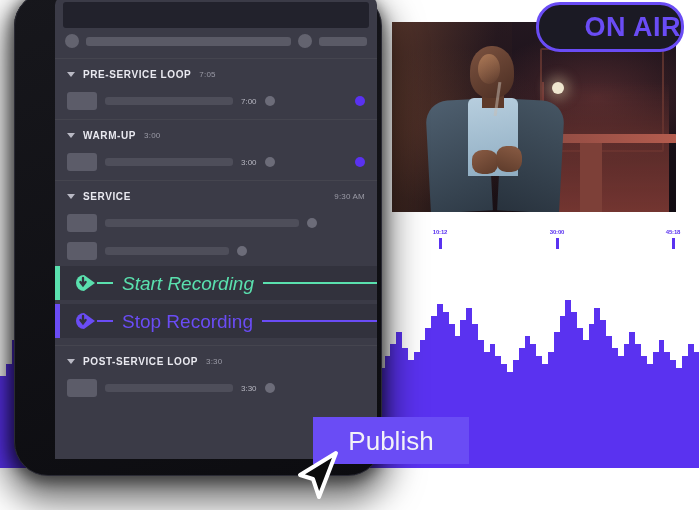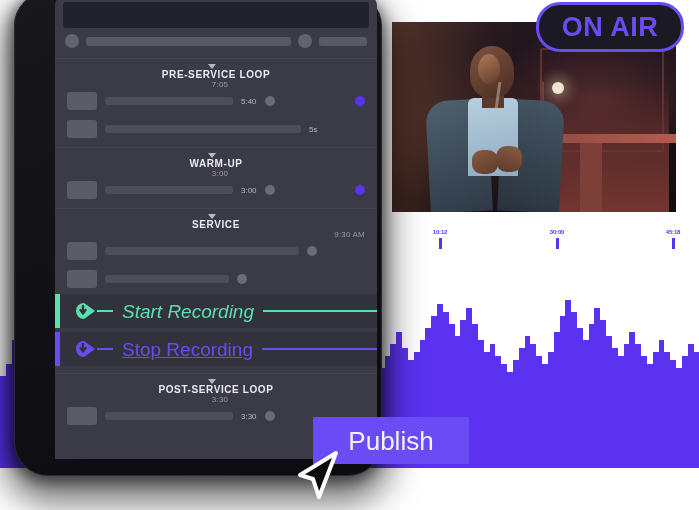--- a/index.html
+++ b/index.html
@@ -55,21 +55,21 @@
     background:linear-gradient(200deg,#465664,#28323d);border-radius:6px 22px 0 0;transform:rotate(3deg);}
   .p-handL{position:absolute;left:52px;top:104px;width:26px;height:24px;border-radius:40%;
     background:linear-gradient(150deg,#8a5c44,#5c3a2a);}
   .p-handR{position:absolute;left:76px;top:100px;width:26px;height:26px;border-radius:40%;
     background:linear-gradient(200deg,#8a5c44,#5c3a2a);}
   .p-mic{position:absolute;left:76px;top:36px;width:3px;height:34px;background:rgba(200,190,180,.5);transform:rotate(8deg);}
 
   
   .on-air{position:absolute;left:536px;top:2px;width:142px;height:44px;
     background:#1b1a24;border:3px solid #6a4cf5;border-radius:24px;
-    display:flex;align-items:center;justify-content:center;}
+    display:flex;align-items:center;justify-content:flex-end;}
   .on-air span{font-size:27px;font-weight:bold;color:#6a4cf5;letter-spacing:0.5px;line-height:1;}
 
   
   .device-shadow{position:absolute;left:14px;top:-8px;width:366px;height:482px;
     border-radius:34px;background:#0a0a0d;
     box-shadow:0 18px 34px 10px rgba(0,0,0,.55), 0 4px 14px 4px rgba(0,0,0,.5);}
   .device-body{position:absolute;left:14px;top:-8px;width:366px;height:482px;
     border-radius:34px;background:linear-gradient(160deg,#17171c,#0c0c10);
     border:1px solid #2a2a34;}
   .device-screen{position:absolute;left:40px;top:4px;width:322px;height:462px;
@@ -78,21 +78,21 @@
   
   .app-topbar{height:26px;background:#22222c;margin:5px 8px 0 8px;border-radius:3px;}
   .app-toolbar{height:26px;display:flex;align-items:center;gap:7px;padding:0 10px;}
   .tb-dot{width:14px;height:14px;border-radius:50%;background:#63636f;flex:0 0 auto;}
   .tb-bar{height:9px;border-radius:3px;background:#5a5a66;}
   .tb-bar.long{flex:1 1 auto;}
   .tb-bar.short{width:48px;flex:0 0 auto;}
   .app-divider{height:1px;background:#45454f;margin-top:4px;}
 
   
-  .section-head{display:flex;align-items:center;height:20px;padding:0 12px;margin-top:5px;flex-direction:column;}
+  .section-head{display:flex;align-items:center;height:20px;padding:0 12px;margin-top:5px;}
   .caret{width:0;height:0;border-left:4px solid transparent;border-right:4px solid transparent;
     border-top:5px solid #b9b9c4;margin-right:8px;flex:0 0 auto;}
   .sec-title{font-size:10px;font-weight:bold;color:#e9e9f0;letter-spacing:0.6px;}
   .sec-meta{font-size:8px;color:#9a9aa6;margin-left:8px;letter-spacing:0.2px;}
   .sec-meta.right{margin-left:auto;}
 
   .clip-row{display:flex;align-items:center;height:22px;padding:0 12px;margin-top:6px;gap:8px;}
   .clip-thumb{width:30px;height:18px;border-radius:3px;background:#5c5c69;flex:0 0 auto;}
   .clip-bar{height:8px;border-radius:3px;background:#4e4e5a;flex:0 0 auto;}
   .clip-time{font-size:8px;color:#b6b6c0;flex:0 0 auto;}
@@ -302,28 +302,23 @@
 
       <div id="timeline-list">
           <div class="section-head">
             <div class="caret"></div>
             <div class="sec-title">PRE-SERVICE LOOP</div>
             <div class="sec-meta">7:05</div>
           </div>
           <div class="clip-row">
             <div class="clip-thumb"></div>
             <div class="clip-bar" style="width: 128px;"></div>
-            <div class="clip-time">5:40</div>
+            <div class="clip-time">7:00</div>
             <div class="clip-dot"></div>
             <div class="clip-dot accent"></div>
-          </div>
-          <div class="clip-row">
-            <div class="clip-thumb"></div>
-            <div class="clip-bar" style="width: 196px;"></div>
-            <div class="clip-time">5s</div>
           </div>
           <div class="row-sep"></div>
           <div class="section-head">
             <div class="caret"></div>
             <div class="sec-title">WARM-UP</div>
             <div class="sec-meta">3:00</div>
           </div>
           <div class="clip-row">
             <div class="clip-thumb"></div>
             <div class="clip-bar" style="width: 128px;"></div>
@@ -357,21 +352,21 @@
             <div class="mk-text" style="color: rgb(90, 224, 174); font-style: italic;">Start Recording</div>
             <div class="mk-line" style="background: rgb(90, 224, 174);"></div>
           </div>
           <div class="marker-row">
             <div class="edge" style="background: rgb(106, 76, 245);"></div>
             <svg width="22" height="18" viewBox="0 0 22 18" class="mk-icon">
               <path d="M9 1 A8 8 0 1 0 9 17 L20 9 Z" fill="#6a4cf5"></path>
               <path d="M8 4 L8 10 M5.4 8 L8 11.4 L10.6 8" stroke="#32323d" stroke-width="2.3" fill="none" stroke-linecap="round"></path>
             </svg>
             <div class="mk-stub" style="background: rgb(106, 76, 245);"></div>
-            <div class="mk-text" style="color: rgb(106, 76, 245); text-decoration: underline;">Stop Recording</div>
+            <div class="mk-text" style="color: rgb(106, 76, 245);">Stop Recording</div>
             <div class="mk-line" style="background: rgb(106, 76, 245);"></div>
           </div>
           <div class="row-sep"></div>
           <div class="section-head">
             <div class="caret"></div>
             <div class="sec-title">POST-SERVICE LOOP</div>
             <div class="sec-meta">3:30</div>
           </div>
           <div class="clip-row">
             <div class="clip-thumb"></div>

